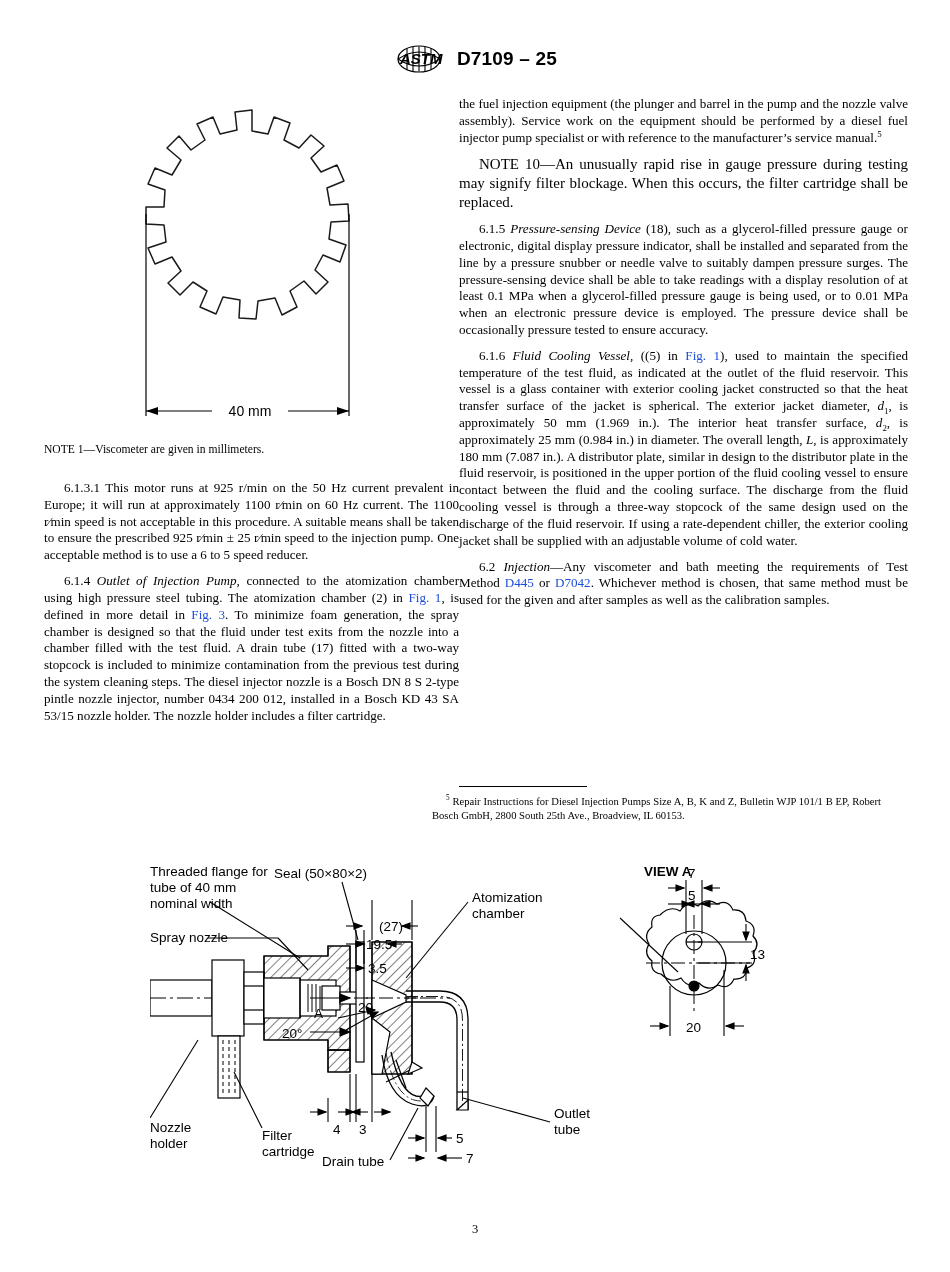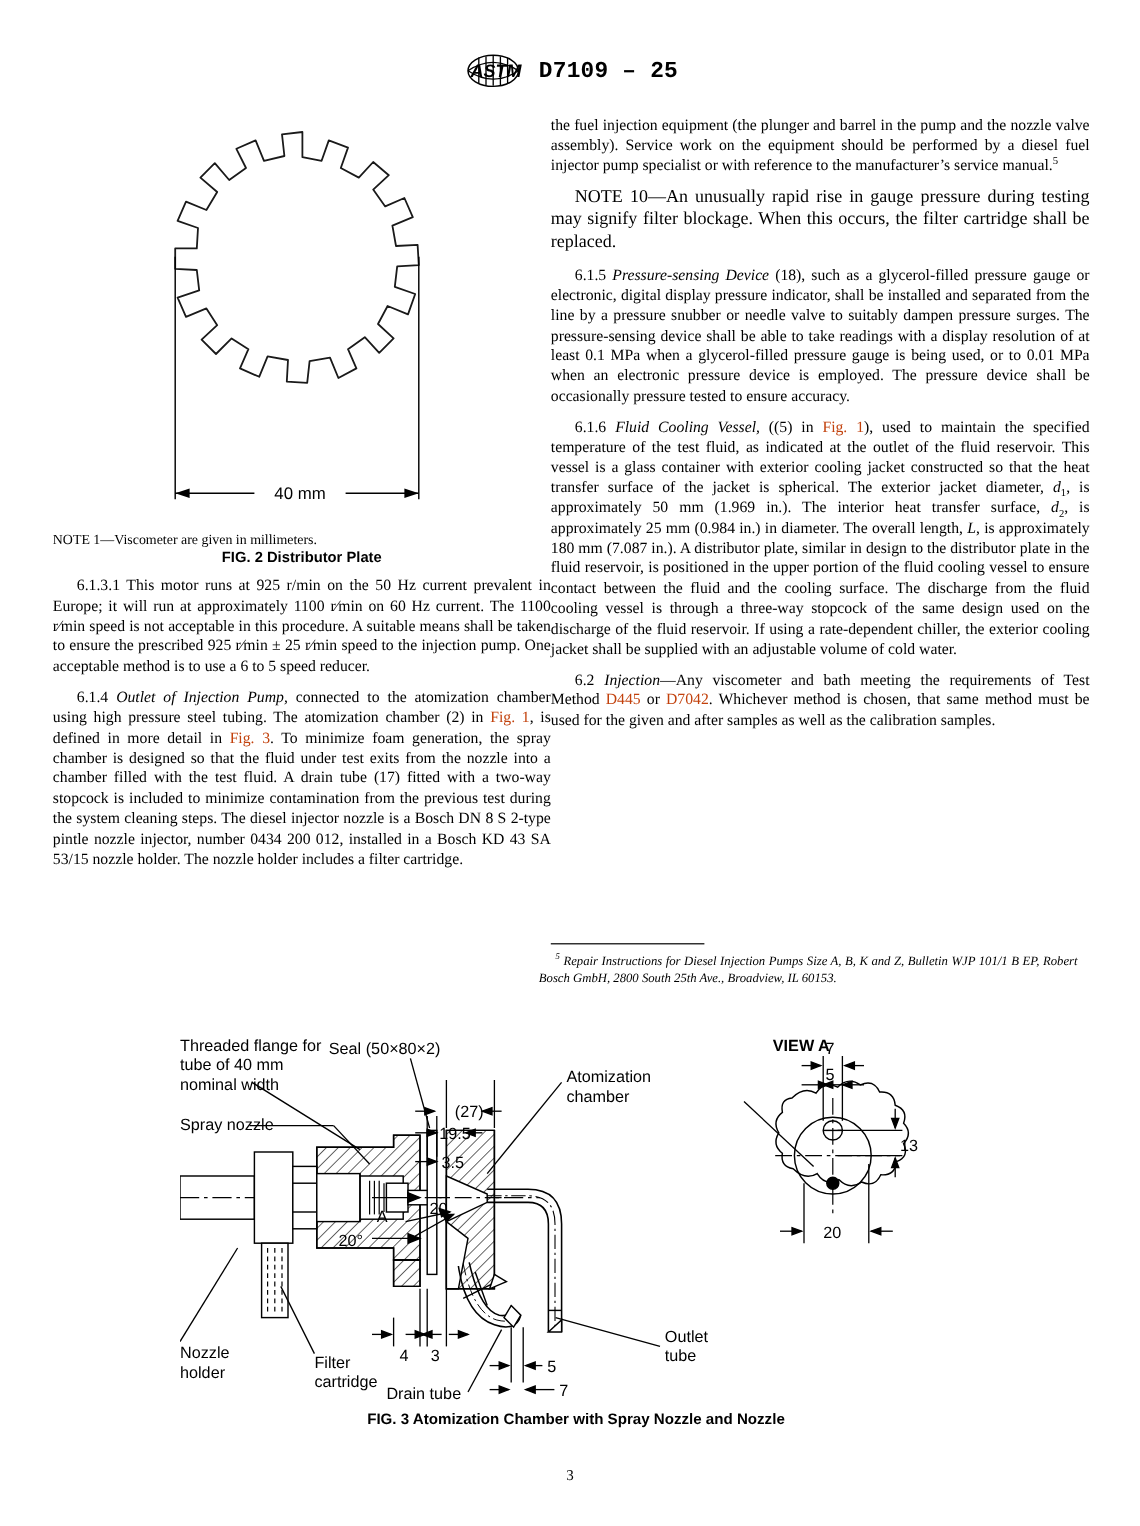--- a/index.html
+++ b/index.html
@@ -11,42 +11,42 @@
   }
   .page{position:relative;width:950px;height:1272px;overflow:hidden;}
 
   
   .header{
     position:absolute;top:44px;left:0;width:950px;
     display:flex;align-items:center;justify-content:center;gap:12px;
   }
   .astm-logo{display:block;}
   .doc-id{
-    font-family:Liberation Mono, monospace;
+    font-family:Liberation Sans, sans-serif;
     font-weight:bold;font-size:19px;letter-spacing:.2px;
   }
 
   
   .col{position:absolute;width:415px;font-size:13.1px;line-height:1.285;text-align:justify;}
   .col-left{left:44px;top:480px;}
   .col-right{left:459px;top:96px;width:449px;}
 
   p{margin:0 0 0 0;}
   p.ind{text-indent:20px;margin-top:9px;}
   p.first{margin-top:0;}
   p.cont{text-indent:0;}
   .it{font-style:italic;}
-  .lnk{color:#c2410c;}
+  .lnk{color:#1d4ed8;}
   .note{font-size:15px;line-height:1.26;text-indent:20px;margin-top:9px;text-align:justify;}
   .sc{font-variant:small-caps;}
   sup{font-size:.68em;vertical-align:super;line-height:0;}
   sub{font-size:.68em;vertical-align:sub;line-height:0;}
 
   .fnrule{position:absolute;left:459px;top:786px;width:128px;border-top:1px solid #000;}
-  .footnote{position:absolute;left:449px;top:795px;width:449px;font-size:10.6px;line-height:1.3;text-align:justify;text-indent:14px;font-style:italic;}
+  .footnote{position:absolute;left:432px;top:795px;width:449px;font-size:10.6px;line-height:1.3;text-align:justify;text-indent:14px;}
 
   
   .fig2{position:absolute;left:44px;top:86px;width:415px;}
   .fig2 svg{display:block;margin:0 auto;}
   .fig2-note{position:absolute;left:44px;top:443px;width:415px;font-size:11.6px;line-height:1.25;}
   .fig2-cap{position:absolute;left:44px;top:457px;width:415px;text-align:center;
     font-family:"Liberation Sans","DejaVu Sans",sans-serif;font-weight:bold;font-size:12.3px;}
 
   
   .fig3{position:absolute;left:150px;top:860px;width:660px;height:330px;}
@@ -105,21 +105,20 @@
         <path d="M54 325 L66 321 L66 329 Z"></path>
         <path d="M257 325 L245 321 L245 329 Z"></path>
       </g>
       <text x="158" y="330" text-anchor="middle" font-size="14" id="f2dim">40 mm</text>
     </svg>
   </div>
 
   <div class="fig2-note">
     <span class="sc">NOTE 1</span><span>—Viscometer are given in millimeters.</span>
   </div>
-  <div class="fig2-cap">FIG. 2 Distributor Plate</div>
 
   <div class="col col-left">
 
     <p class="ind first">
       <span>6.1.3.1</span>
       <span>This motor runs at 925 r/min on the 50 Hz current prevalent in Europe; it will run at approximately 1100 r⁄min on 60 Hz current. The 1100 r⁄min speed is not acceptable in this procedure. A suitable means shall be taken to ensure the prescribed 925 r⁄min ± 25 r⁄min speed to the injection pump. One acceptable method is to use a 6 to 5 speed reducer.</span>
     </p>
 
     <p class="ind">
       <span>6.1.4</span>
@@ -388,16 +387,15 @@
         <text x="306" y="283" id="d9">5</text>
         <text x="316" y="303" id="d10">7</text>
         <text x="538" y="18" id="d11">7</text>
         <text x="538" y="40" id="d12">5</text>
         <text x="600" y="99" id="d13">13</text>
         <text x="536" y="172" id="d14">20</text>
       </g>
     </svg>
   </div>
 
-  <div class="fig3-cap">FIG. 3 Atomization Chamber with Spray Nozzle and Nozzle</div>
 
   <div class="pageno">3</div>
 </div>
 
 </body></html>

